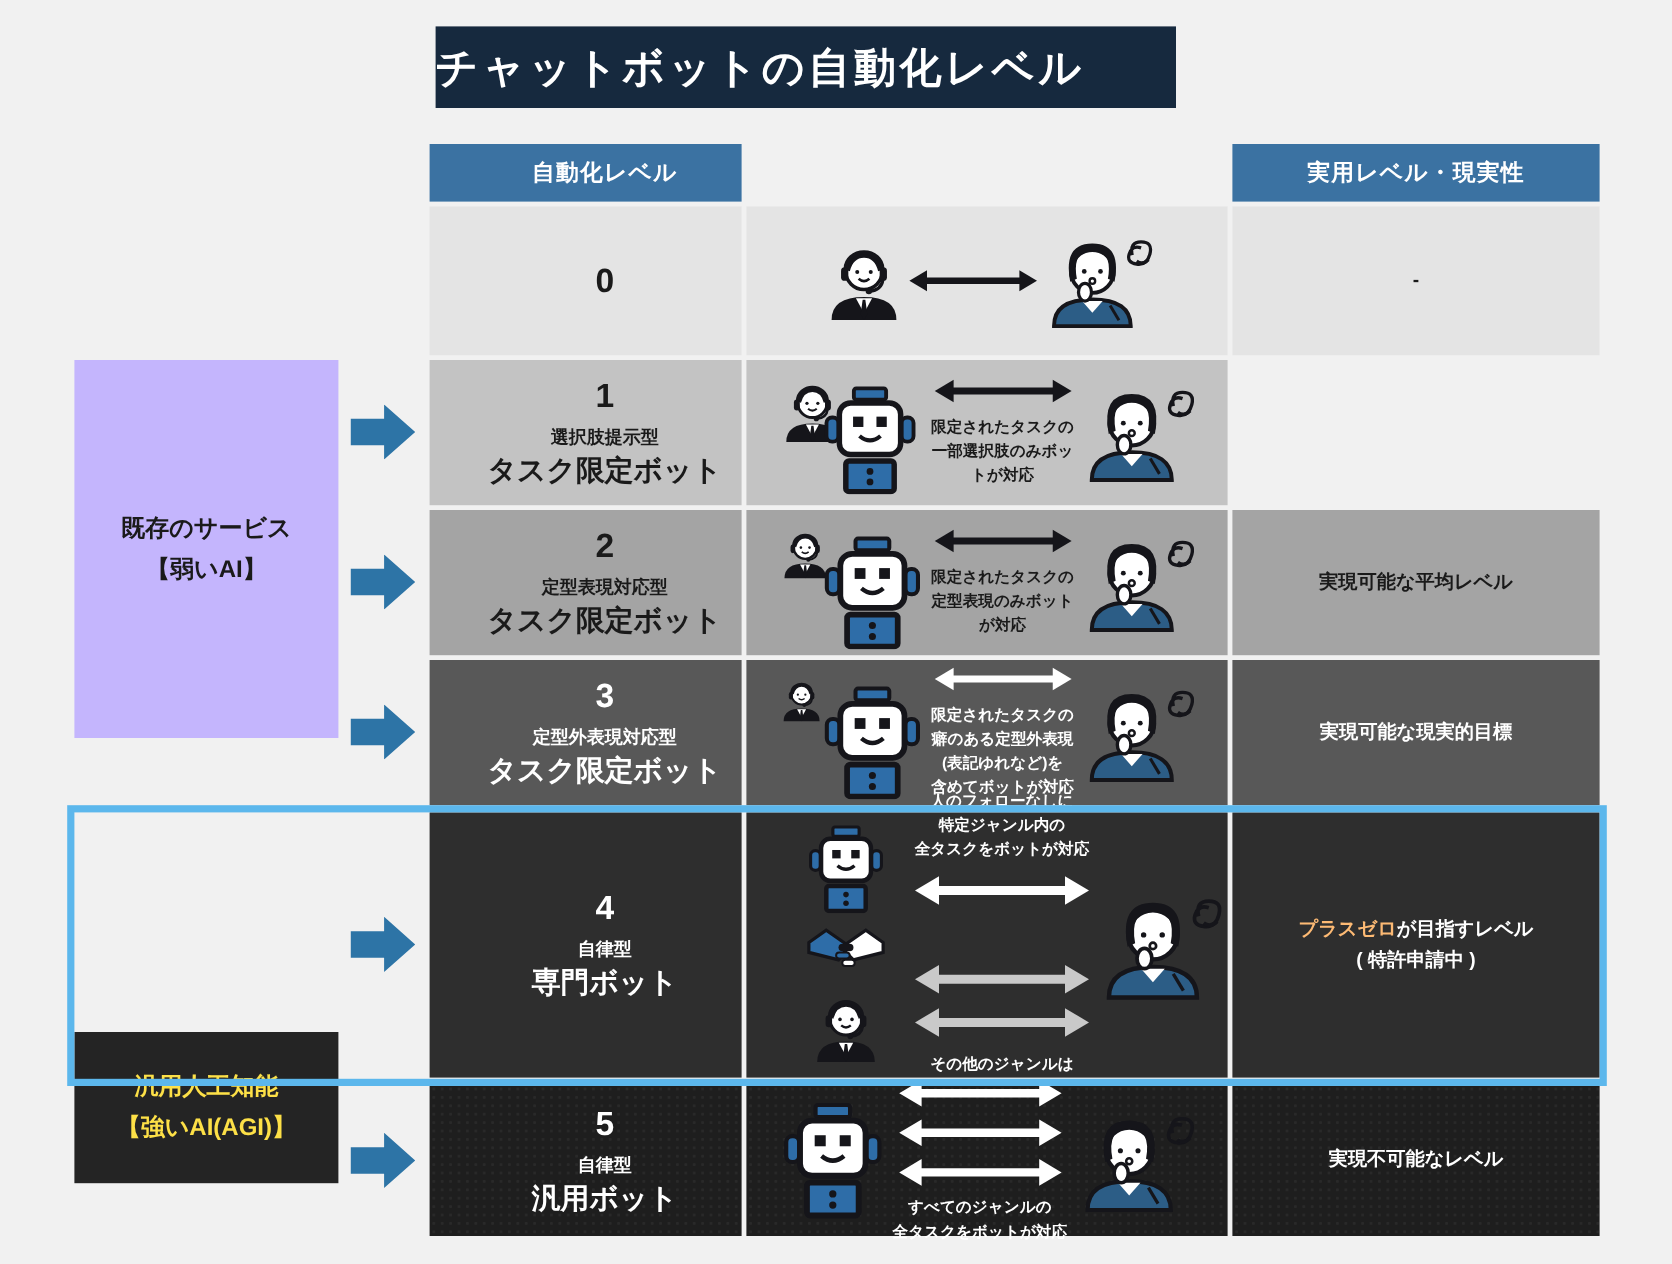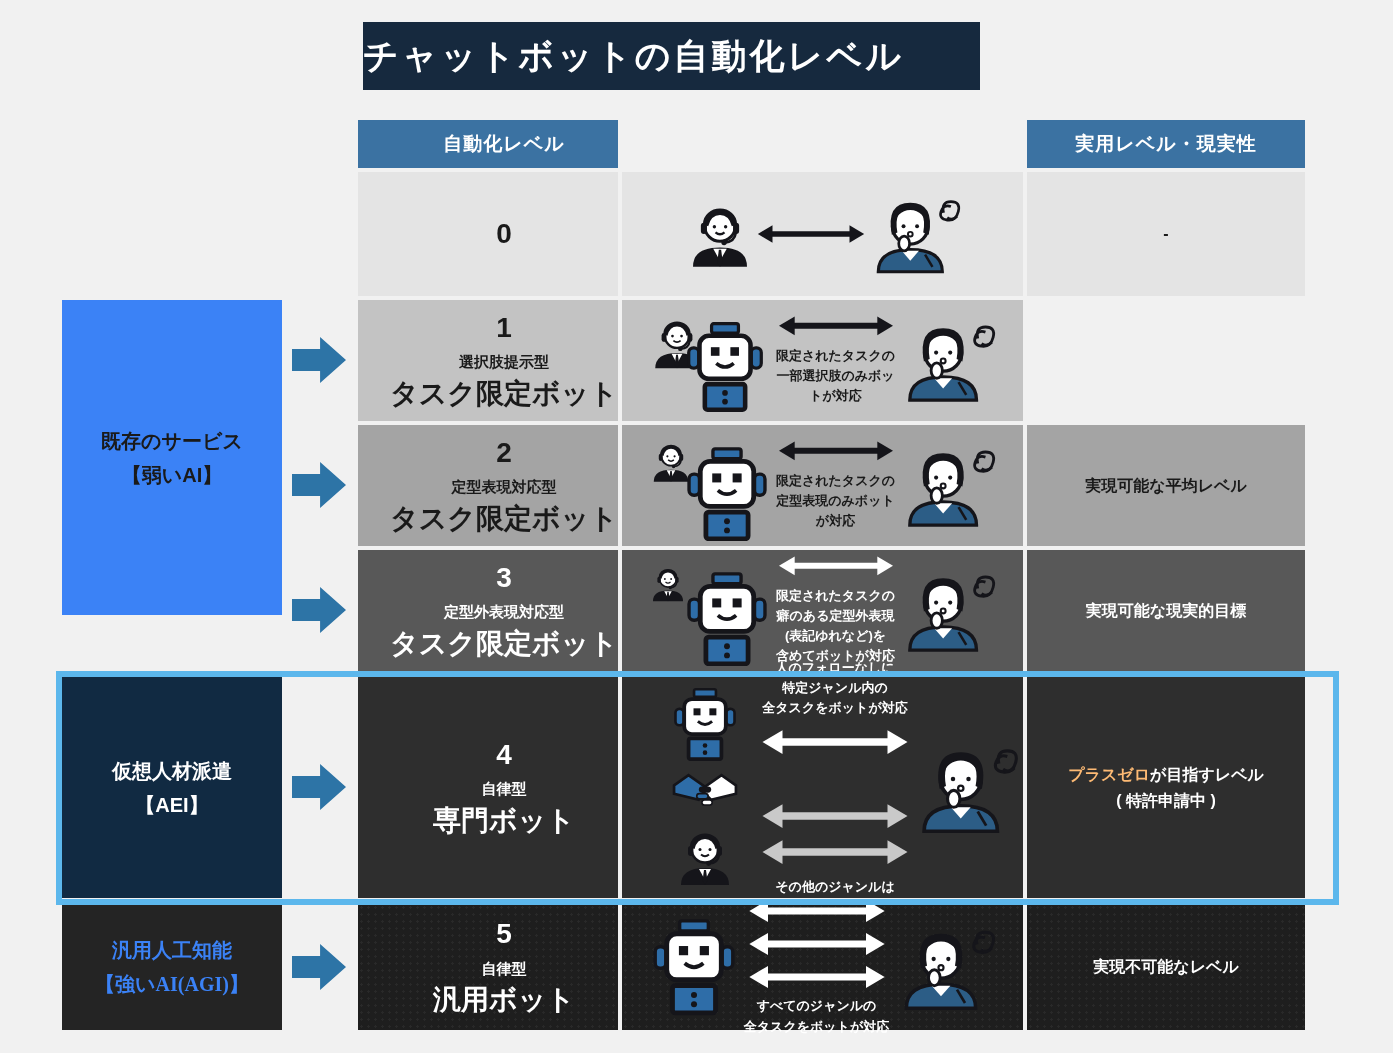--- a/index.html
+++ b/index.html
@@ -2,39 +2,39 @@
 <html><head>
 <meta charset="utf-8">
 <style>
   html,body{margin:0;padding:0;background:#f1f1f1;font-family:"Liberation Sans","DejaVu Sans",sans-serif;}
   .page{position:relative;width:1393px;height:1053px;background:#f1f1f1;overflow:hidden;}
   .abs{position:absolute;box-sizing:border-box;}
   .title-bar{left:363px;top:22px;width:617px;height:68px;background:#16293e;color:#fff;
     display:flex;align-items:center;justify-content:flex-start;font-size:35px;font-weight:bold;letter-spacing:3px;}
   .hdr{top:120px;height:48px;background:#3b72a2;color:#fff;display:flex;align-items:center;justify-content:center;
     font-size:19px;font-weight:bold;letter-spacing:1px;}
-  .c1{left:358px;width:260px;padding-left:32px;} .c2{left:622px;width:401px;} .c3{left:1027px;width:278px;}
+  .c1{left:358px;width:260px;padding-left:32px;} .c2{left:622px;width:401px;} .c3{left:1027px;width:306px;}
   .cell{display:flex;align-items:center;justify-content:center;}
   .lvl{flex-direction:column;text-align:center;line-height:1.35;}
   .lvl .num{font-size:28px;font-weight:bold;}
   .lvl .typ{font-size:15px;font-weight:bold;margin-top:6px;}
-  .lvl .bot{font-size:28px;font-weight:bold;margin-top:2px;}
+  .lvl .bot{font-size:24px;font-weight:bold;margin-top:2px;}
   .prac{font-size:16px;font-weight:bold;text-align:center;line-height:1.6;}
   .r0{top:172px;height:124px;background:#e4e4e4;color:#1a1a1a;}
   .r1{top:300px;height:121px;background:#c3c3c3;color:#1a1a1a;}
   .r2{top:425px;height:121px;background:#a4a4a4;color:#1a1a1a;}
   .r3{top:550px;height:121px;background:#585858;color:#fff;}
   .r4{top:677px;height:221px;background:#2e2e2e;color:#fff;}
   .r5{top:904px;height:126px;background:#1e1e1e;color:#fff;}
   .dotted{background-image:radial-gradient(rgba(255,255,255,.05) 1px,transparent 1.4px);background-size:7px 7px;}
   .grp{left:62px;width:220px;display:flex;align-items:center;justify-content:center;text-align:center;
     font-size:20px;font-weight:bold;line-height:1.7;white-space:pre-line;}
-  .g1{top:300px;height:315px;background:#3b82f6;color:#1a1a1a;}
+  .g1{top:300px;height:315px;background:#c4b5fd;color:#1a1a1a;}
   .g2{top:677px;height:221px;background:#112a42;color:#fff;}
-  .g3{top:904px;height:126px;background:#242424;color:#3b82f6;font-family:Liberation Serif, serif;}
+  .g3{top:860px;height:126px;background:#242424;color:#fde047;}
   .barrow{left:292px;width:54px;height:46px;background:#2d74a6;
     clip-path:polygon(0 26%,52% 26%,52% 0,100% 50%,52% 100%,52% 74%,0 74%);}
   .hilite{left:56px;top:671px;width:1283px;height:234px;border:6px solid #5cb7ec;z-index:6;pointer-events:none;}
   .caption{font-size:13px;font-weight:bold;line-height:1.55;text-align:center;white-space:pre-line;}
   .rel{gap:0;}
   .rel0{justify-content:space-between;padding:0 62px;}
   .rel123{justify-content:space-between;padding:0 26px;}
   .midcol{display:flex;flex-direction:column;align-items:center;gap:8px;}
   .combo{position:relative;width:126px;height:104px;flex:none;}
   .combo .op{position:absolute;left:0;top:4px;}
@@ -54,22 +54,20 @@
 
   <div class="abs title-bar">
     <span>チャットボットの自動化レベル</span>
   </div>
 
   <div class="abs hdr c1">自動化レベル</div>
   <div class="abs hdr c3">実用レベル・現実性</div>
 
   <div class="abs grp g1">既存のサービス
 【弱いAI】</div>
-  <div class="abs grp g2">仮想人材派遣
-【AEI】</div>
   <div class="abs grp g3 dotted">汎用人工知能
 【強いAI(AGI)】</div>
 
   <div class="abs barrow" style="top:337px"></div>
   <div class="abs barrow" style="top:462px"></div>
   <div class="abs barrow" style="top:587px"></div>
   <div class="abs barrow" style="top:764px"></div>
   <div class="abs barrow" style="top:944px"></div>
 
   <div class="abs cell lvl c1 r0">

